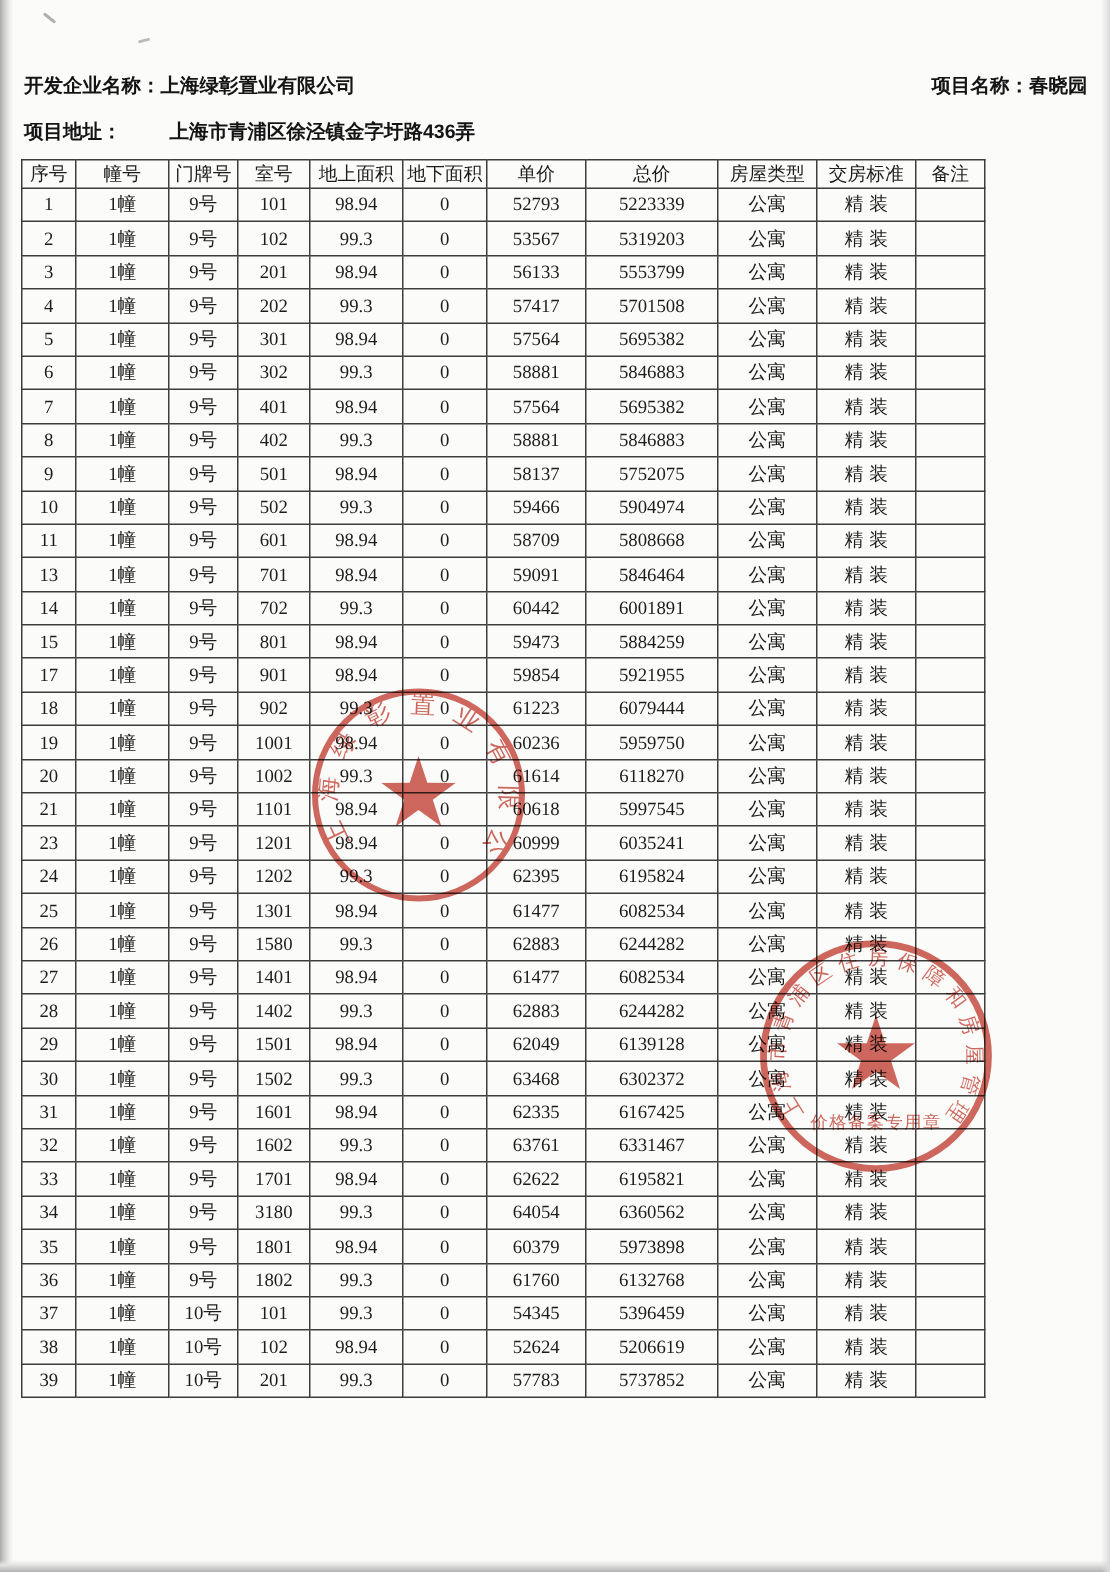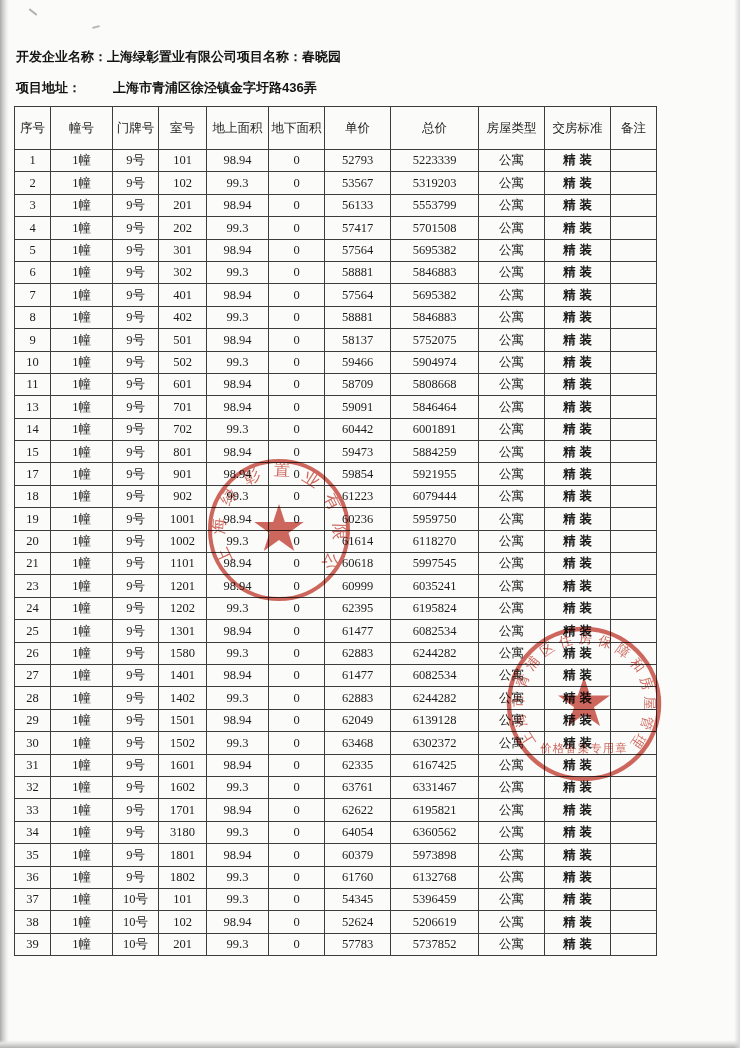--- a/index.html
+++ b/index.html
@@ -19,36 +19,36 @@
   .mark1 { position:absolute; left:28px; top:11px; width:10px; height:2px;
     background:#9d9d9a; transform:rotate(38deg); border-radius:2px; opacity:.8; }
   .mark2 { position:absolute; left:92px; top:26px; width:8px; height:2px;
     background:#ababa7; transform:rotate(-14deg); border-radius:2px; opacity:.8; }
 
   .hdr {
     position:absolute; left:16px; right:15px;
     font-family:"Liberation Sans","DejaVu Sans",sans-serif;
     font-weight:bold; font-size:13px; color:#141414;
   }
-  #hdr1 { top:48px; display:flex; }
+  #hdr1 { top:48px; display:flex; justify-content:space-between; }
   #hdr2 { top:79px; }
   #hdr2 .addr-value { margin-left:32px; }
 
   table {
     position:absolute; left:14px; top:106px; width:642px;
     border-collapse:collapse; table-layout:fixed;
     font-size:12.5px; text-align:center; color:#1c1c1c;
   }
   th,td {
     border:1px solid #3d3d3d; padding:0; line-height:1;
     overflow:hidden; white-space:nowrap; font-weight:normal;
   }
-  thead th { height:43px; font-size:12.5px; }
+  thead th { height:19px; font-size:12.5px; }
   tbody td { height:22.4px; }
-  td.c9 { font-weight:bold; letter-spacing:4px; padding-left:4px; }
+  td.c9 { font-weight:normal; letter-spacing:4px; padding-left:4px; }
 
   .seal {
     position:absolute; pointer-events:none;
     mix-blend-mode:multiply; opacity:.76; color:#c23a2d;
   }
   #seal1 { left:204px; top:455px; width:150px; height:150px; }
   #seal2 { left:502px; top:622px; width:164px; height:164px; }
   .seal svg { width:100%; height:100%; display:block; }
   .seal text { font-family:"Liberation Serif","DejaVu Serif",serif; fill:currentColor; }
 </style>

